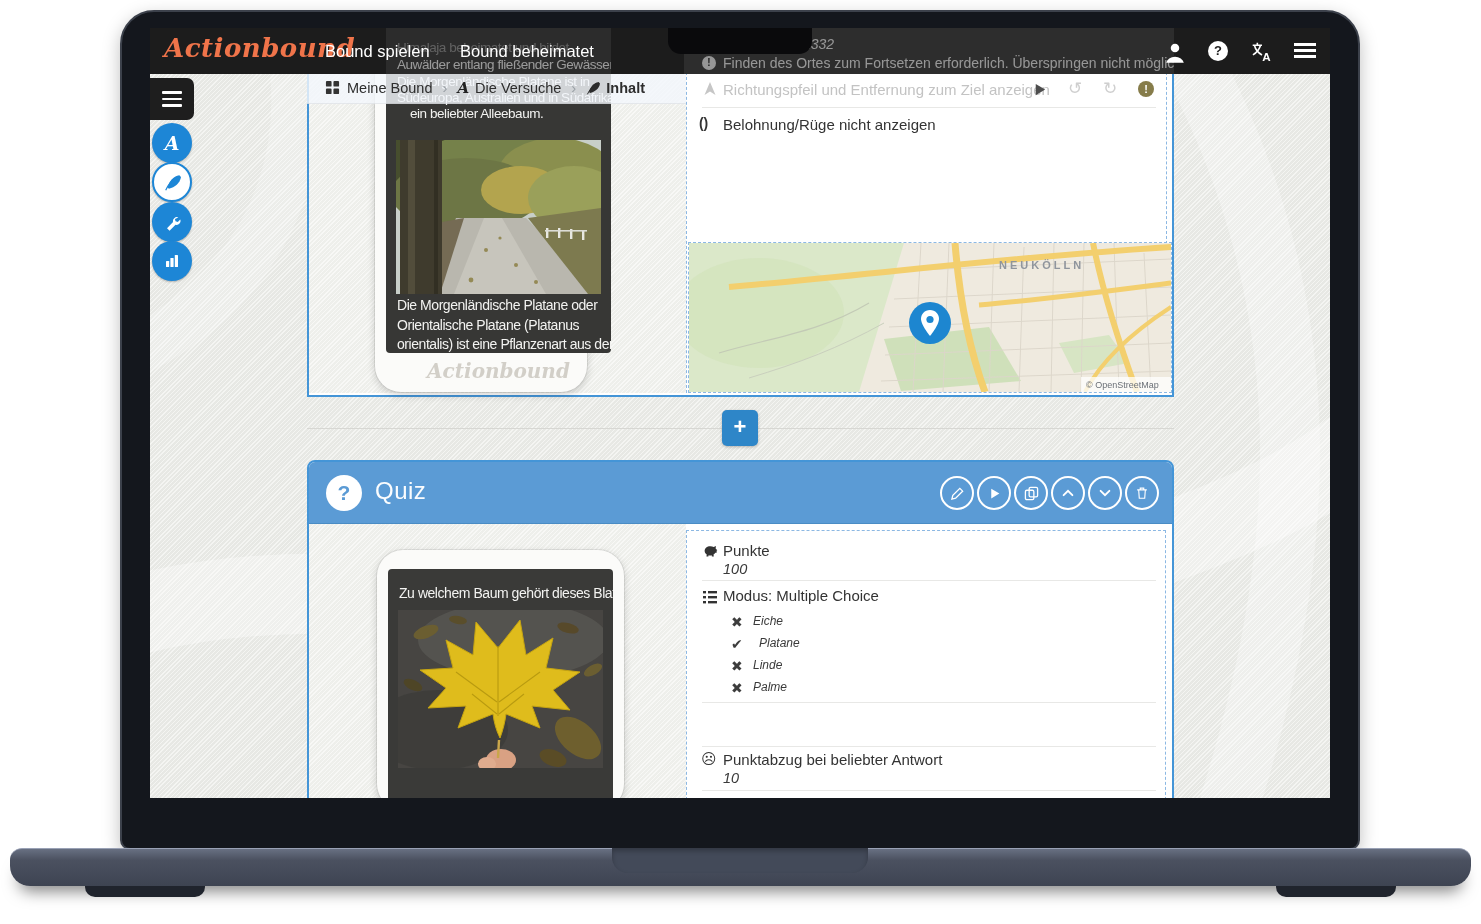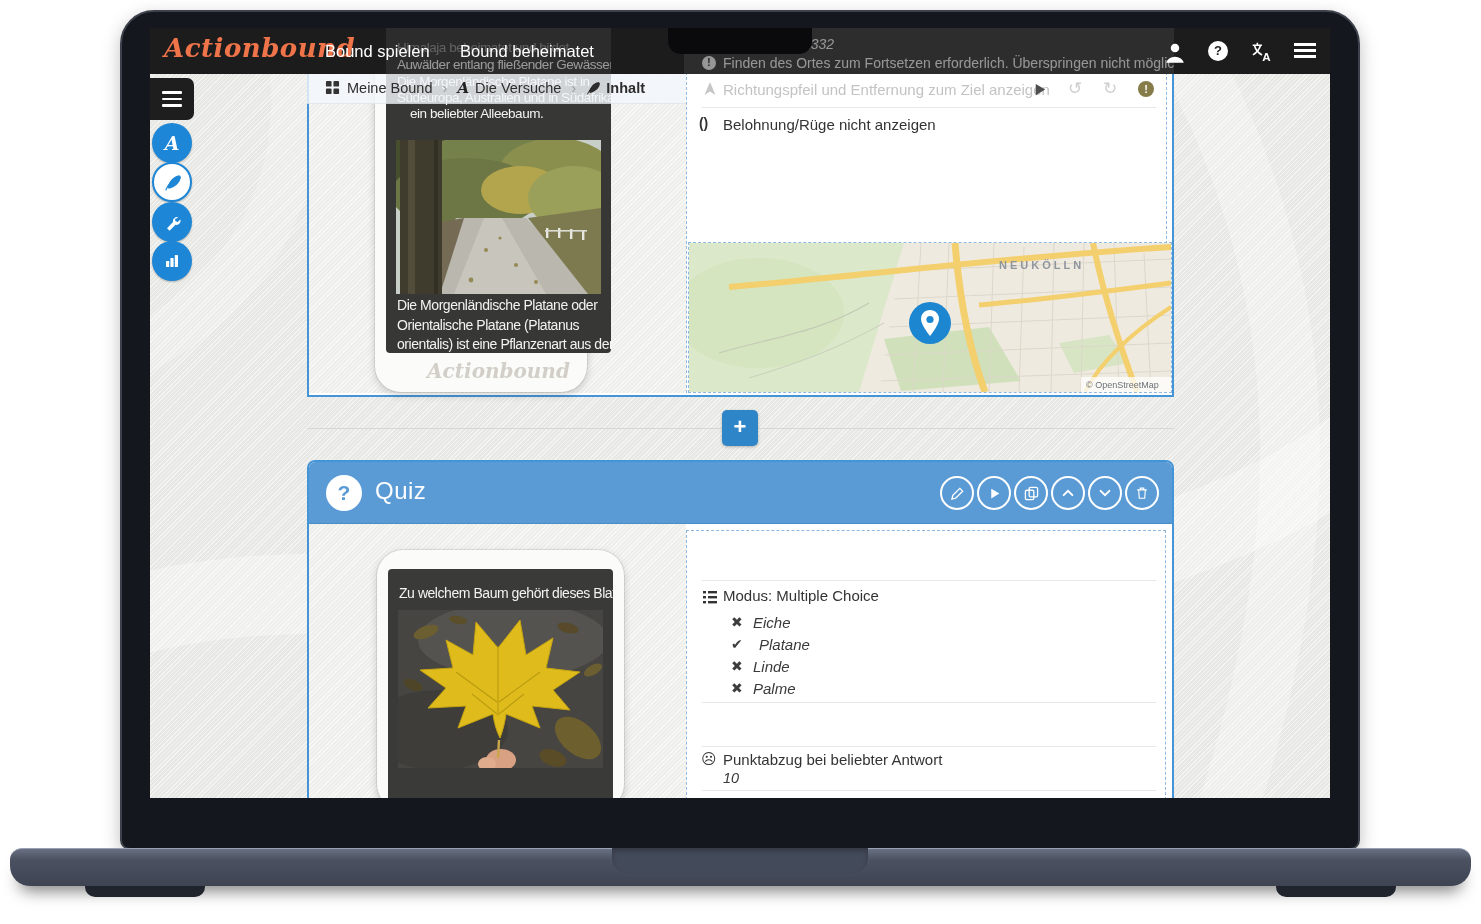--- a/index.html
+++ b/index.html
@@ -40,21 +40,21 @@
   .watermark{font:italic 700 20px "DejaVu Serif",serif;color:#d2cfc8;text-align:center;}
   .plusline{left:157px;top:400px;width:867px;height:1px;background:#d7d7d3;z-index:5;}
   .add-btn{left:572px;top:382px;width:36px;height:36px;background:#2e86c8;border-radius:5px;color:#fff;font-size:22px;font-weight:bold;text-align:center;line-height:34px;z-index:15;box-shadow:0 1px 3px rgba(0,0,0,.25);}
   .quiz-card{left:157px;top:432px;width:867px;height:340px;background:#fff;border:2px solid #4495d7;border-radius:8px 8px 0 0;z-index:10;overflow:hidden;}
   .quiz-header{left:0;top:0;width:863px;height:62px;background:#5b9bd5;border-bottom:1px solid #4a8cc4;}
   .q-circle{width:36px;height:36px;border-radius:50%;background:#fff;color:#5b9bd5;font-weight:bold;font-size:21px;text-align:center;line-height:36px;}
   .q-title{color:rgba(255,255,255,.97);font-size:24px;font-weight:300;letter-spacing:.5px;}
   .tool-btn{top:14px;width:34px;height:34px;border:2px solid #fff;border-radius:50%;display:flex;align-items:center;justify-content:center;}
   .qrow-label{font-size:15px;color:#333;white-space:nowrap;}
   .qval{font-style:italic;font-size:14.5px;color:#3a3a3a;}
-  .ans{font-style:italic;font-size:15px;color:#3a3a3a;white-space:nowrap;}
+  .ans{font-style:italic;font-size:12px;color:#3a3a3a;white-space:nowrap;}
   .mark{font-family:"DejaVu Sans",sans-serif;font-size:14px;color:#3d3d3d;font-weight:bold;}
   .glyph{font-family:"DejaVu Sans",sans-serif;}
 </style>
 </head>
 <body>
 
 <div class="a frame"></div>
 
 <div class="a screen textured">
 
@@ -332,20 +332,27 @@
               <path d="M99 104 L74 84"></path>
               <path d="M101 104 L126 84"></path>
           </g>
         </svg>
       </div>
     </div>
 
     <div class="a" style="left:377px;top:62px;width:486px;height:276px;background:#fff;">
       <div class="a" style="left:0;top:6px;width:480px;height:270px;border-left:1px dashed #8cb8e3;border-top:1px dashed #8cb8e3;border-right:1px dashed #8cb8e3;"></div>
 
+      <div class="a" style="left:0;top:14px;width:480px;height:42px;">
+        <svg class="a" style="left:16px;top:5px;" width="17" height="17" viewBox="0 0 18 18">
+            <path fill="#333" d="M16.2 8c-.3-.9-1-1.7-1.8-2.2l.4-2.5-2.4 1A7.2 7.2 0 0 0 8.6 3.4c-3.2 0-5.8 2-5.8 4.9 0 1.7.9 3.1 2.2 4l-.3 1.9h2l.3-1.2c.5.1 1 .2 1.6.2.5 0 1.1-.1 1.6-.2l.3 1.2h2l-.3-1.9c.8-.5 1.5-1.2 1.9-2h1.4V8z"></path>
+          </svg>
+        <span class="a qrow-label" style="left:37px;top:4px;">Punkte</span>
+        <span class="a qval" style="left:37px;top:23px;">100</span>
+      </div>
       <div class="a divider" style="left:16px;top:56px;width:454px;"></div>
 
       <div class="a" style="left:0;top:57px;width:480px;height:121px;">
         <svg class="a" style="left:16px;top:8px;" width="16" height="16" viewBox="0 0 16 16">
             <g fill="#333">
               <rect x="1" y="2" width="3" height="2.4"></rect>
               <rect x="6" y="2" width="9" height="2.4"></rect>
               <rect x="1" y="7" width="3" height="2.4"></rect>
               <rect x="6" y="7" width="9" height="2.4"></rect>
               <rect x="1" y="12" width="3" height="2.4"></rect>

